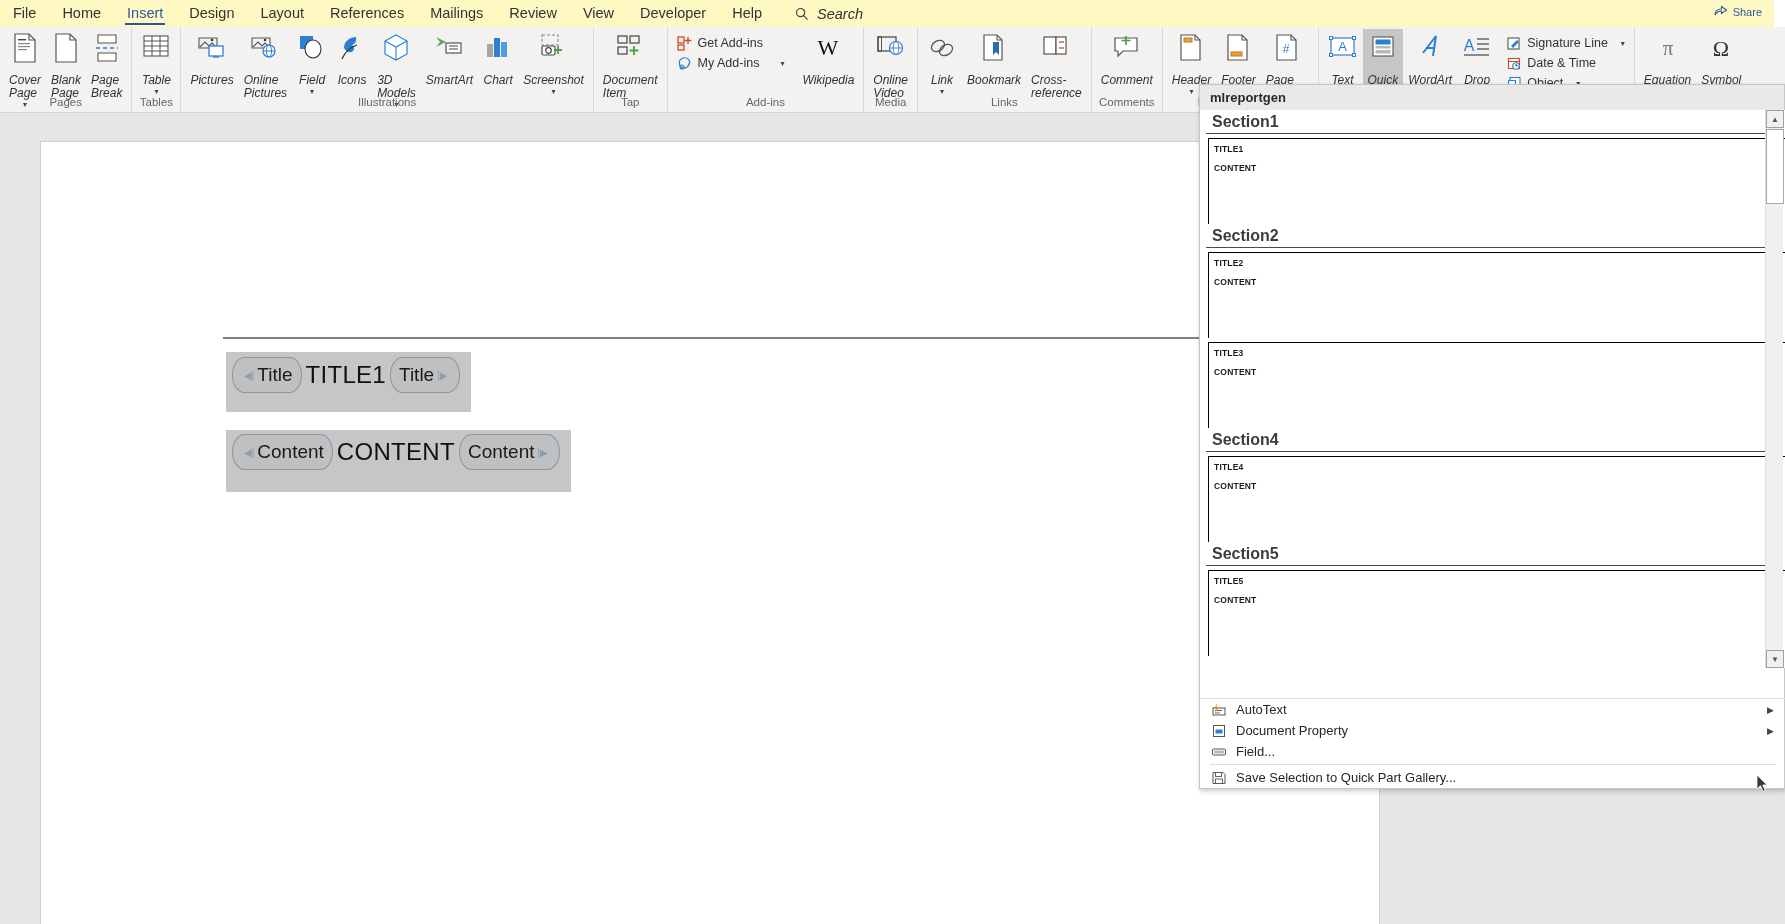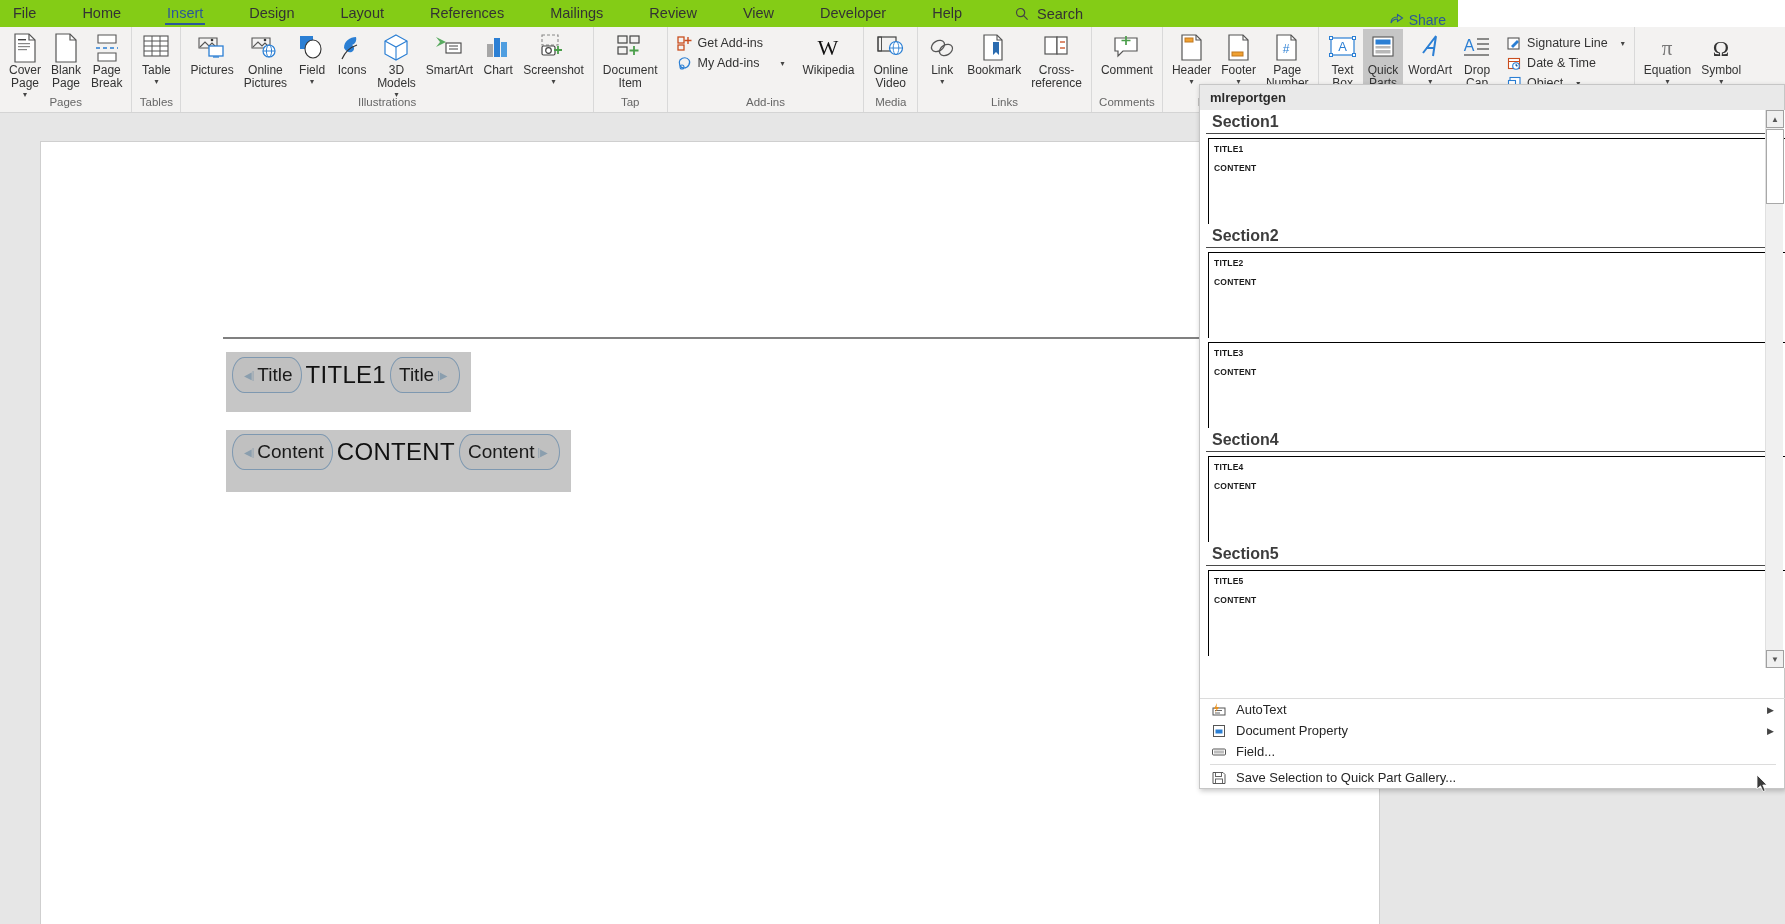--- a/index.html
+++ b/index.html
@@ -6,42 +6,42 @@
   html, body {
     width: 1785px; height: 924px;
     font-family: "Liberation Sans", sans-serif;
     background: #ffffff;
     overflow: hidden;
   }
   #app { position: relative; width: 1785px; height: 924px; }
 
   
   .tabbar {
-    position: absolute; left: 0; top: 0; width: 1458px; height: 27px;
-    background: #84cc16;
-    display: flex; align-items: center; gap: 20px;
+    position: absolute; left: 0; top: 0; width: 1774px; height: 27px;
+    background: #fef9c3;
+    display: flex; align-items: center;
   }
   .tab {
     font-size: 14.5px; color: #333333; padding: 0 13px; height: 27px;
     line-height: 27px; white-space: nowrap; cursor: default;
   }
   .tab.active { color: #2b579a; position: relative; }
   .tab.active::after {
     content: ""; position: absolute; left: 11px; right: 11px; bottom: 2px;
     height: 2px; background: #2b579a;
   }
   .searchbox {
     display: flex; align-items: center; gap: 8px; margin-left: 20px;
-    font-size: 14.5px; color: #333333;
+    font-size: 14.5px; color: #333333; font-style: italic;
   }
   .search-ico { width: 14px; height: 14px; display: inline-block; }
   .share-btn {
-    position: absolute; right: 4px; top: 10px;
+    position: absolute; right: 4px; top: 2px;
     display: flex; align-items: center; gap: 5px;
-    font-size: 14px; color: #2b579a; padding: 2px 8px;
+    font-size: 11px; color: #2b579a; padding: 2px 8px;
   }
 
   
   .ribbon {
     position: absolute; left: 0; top: 27px; width: 1785px; height: 86px;
     background: #f3f2f1; border-bottom: 1px solid #d4d4d4;
     display: flex; align-items: stretch;
   }
   .rgroup {
     position: relative; display: flex; flex-direction: column;
@@ -54,22 +54,22 @@
     text-align: center; font-size: 11.5px; color: #666666;
     height: 17px; line-height: 15px;
   }
   .rbtn {
     display: flex; flex-direction: column; align-items: center;
     width: auto; min-width: 40px; padding: 3px 5px 0 5px; cursor: default;
   }
   .rbtn.sel { background: #c6c6c6; }
   .rbtn .ico { height: 32px; display: flex; align-items: center; justify-content: center; }
   .rbtn .lbl {
-    font-size: 12px; color: #333333; text-align: center; line-height: 13px;
-    margin-top: 0; white-space: pre-line;
+    font-size: 12px; color: #333333; text-align: left; line-height: 13px;
+    margin-top: 10px; white-space: pre-line; font-style: italic;
   }
   .caret { font-size: 8px; color: #444; line-height: 9px; }
   .rbtn-sm {
     display: flex; flex-direction: row; align-items: center; gap: 5px;
     padding: 2px 5px; font-size: 12.5px; color: #333; height: 20px; cursor: default;
   }
   .rbtn-sm .ico { width: 16px; height: 16px; display:flex; align-items:center; justify-content:center;}
   .small-col { display: flex; flex-direction: column; justify-content: center; padding-top: 4px; }
 
   

